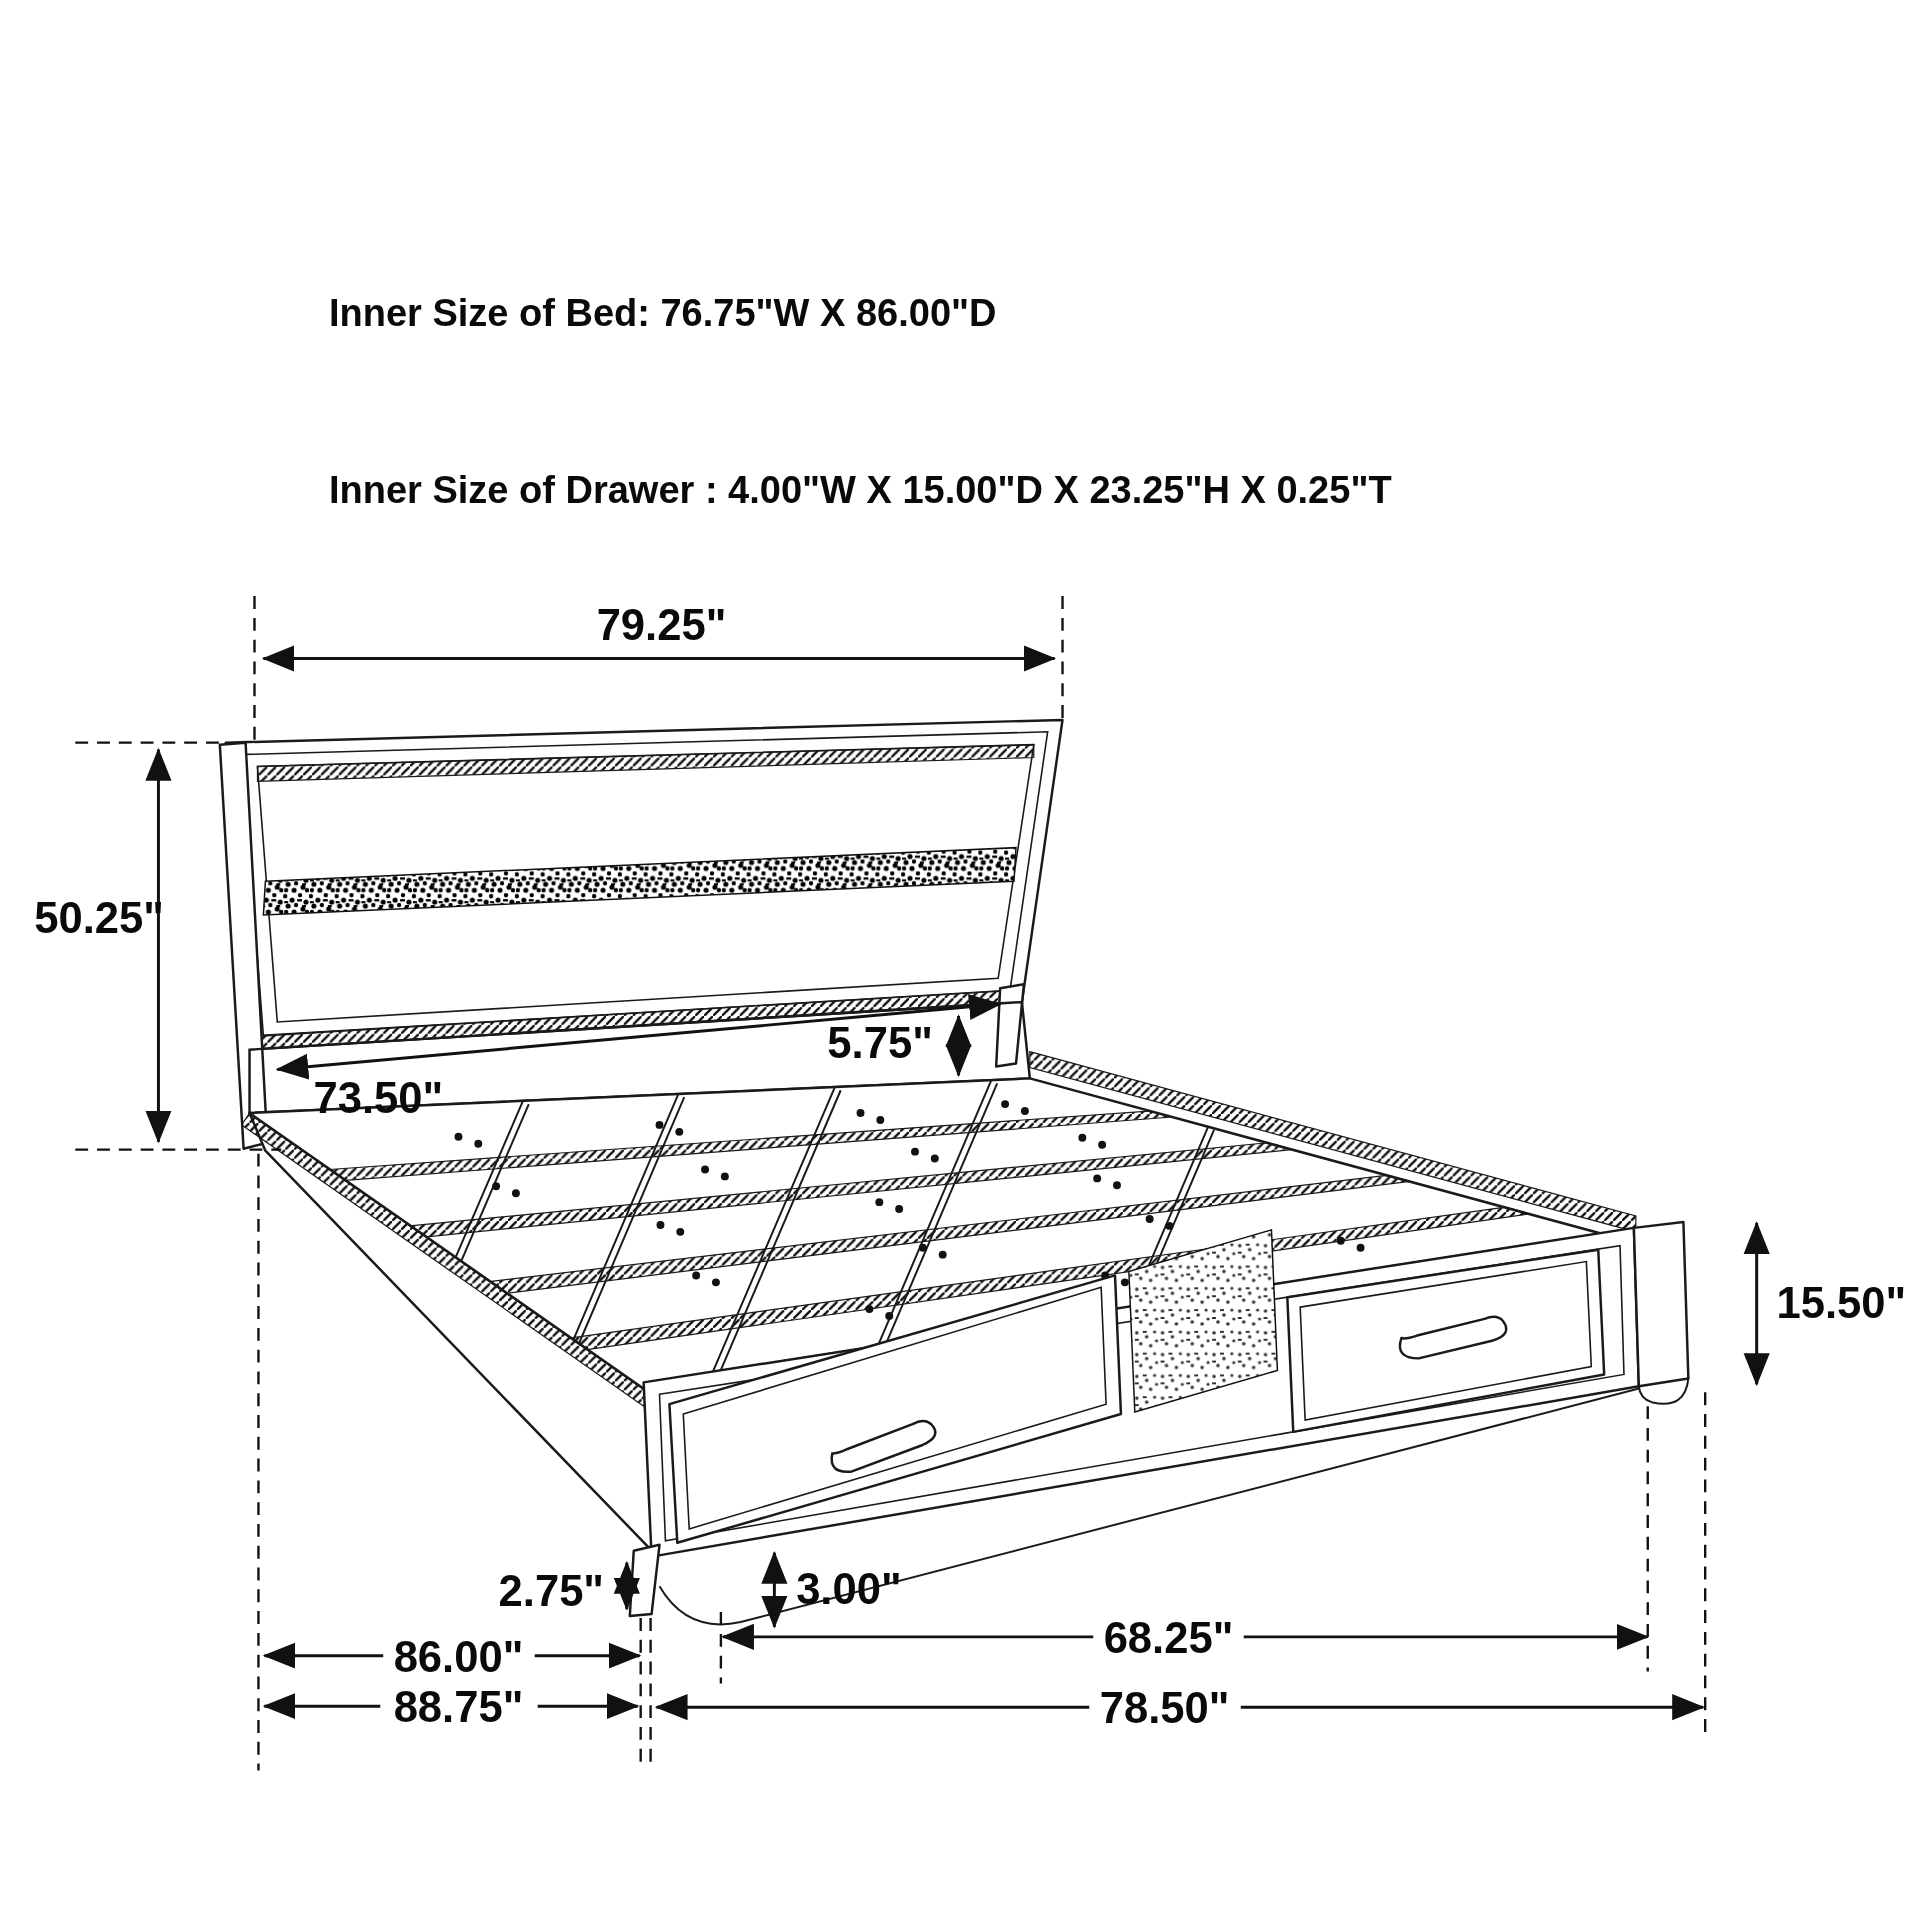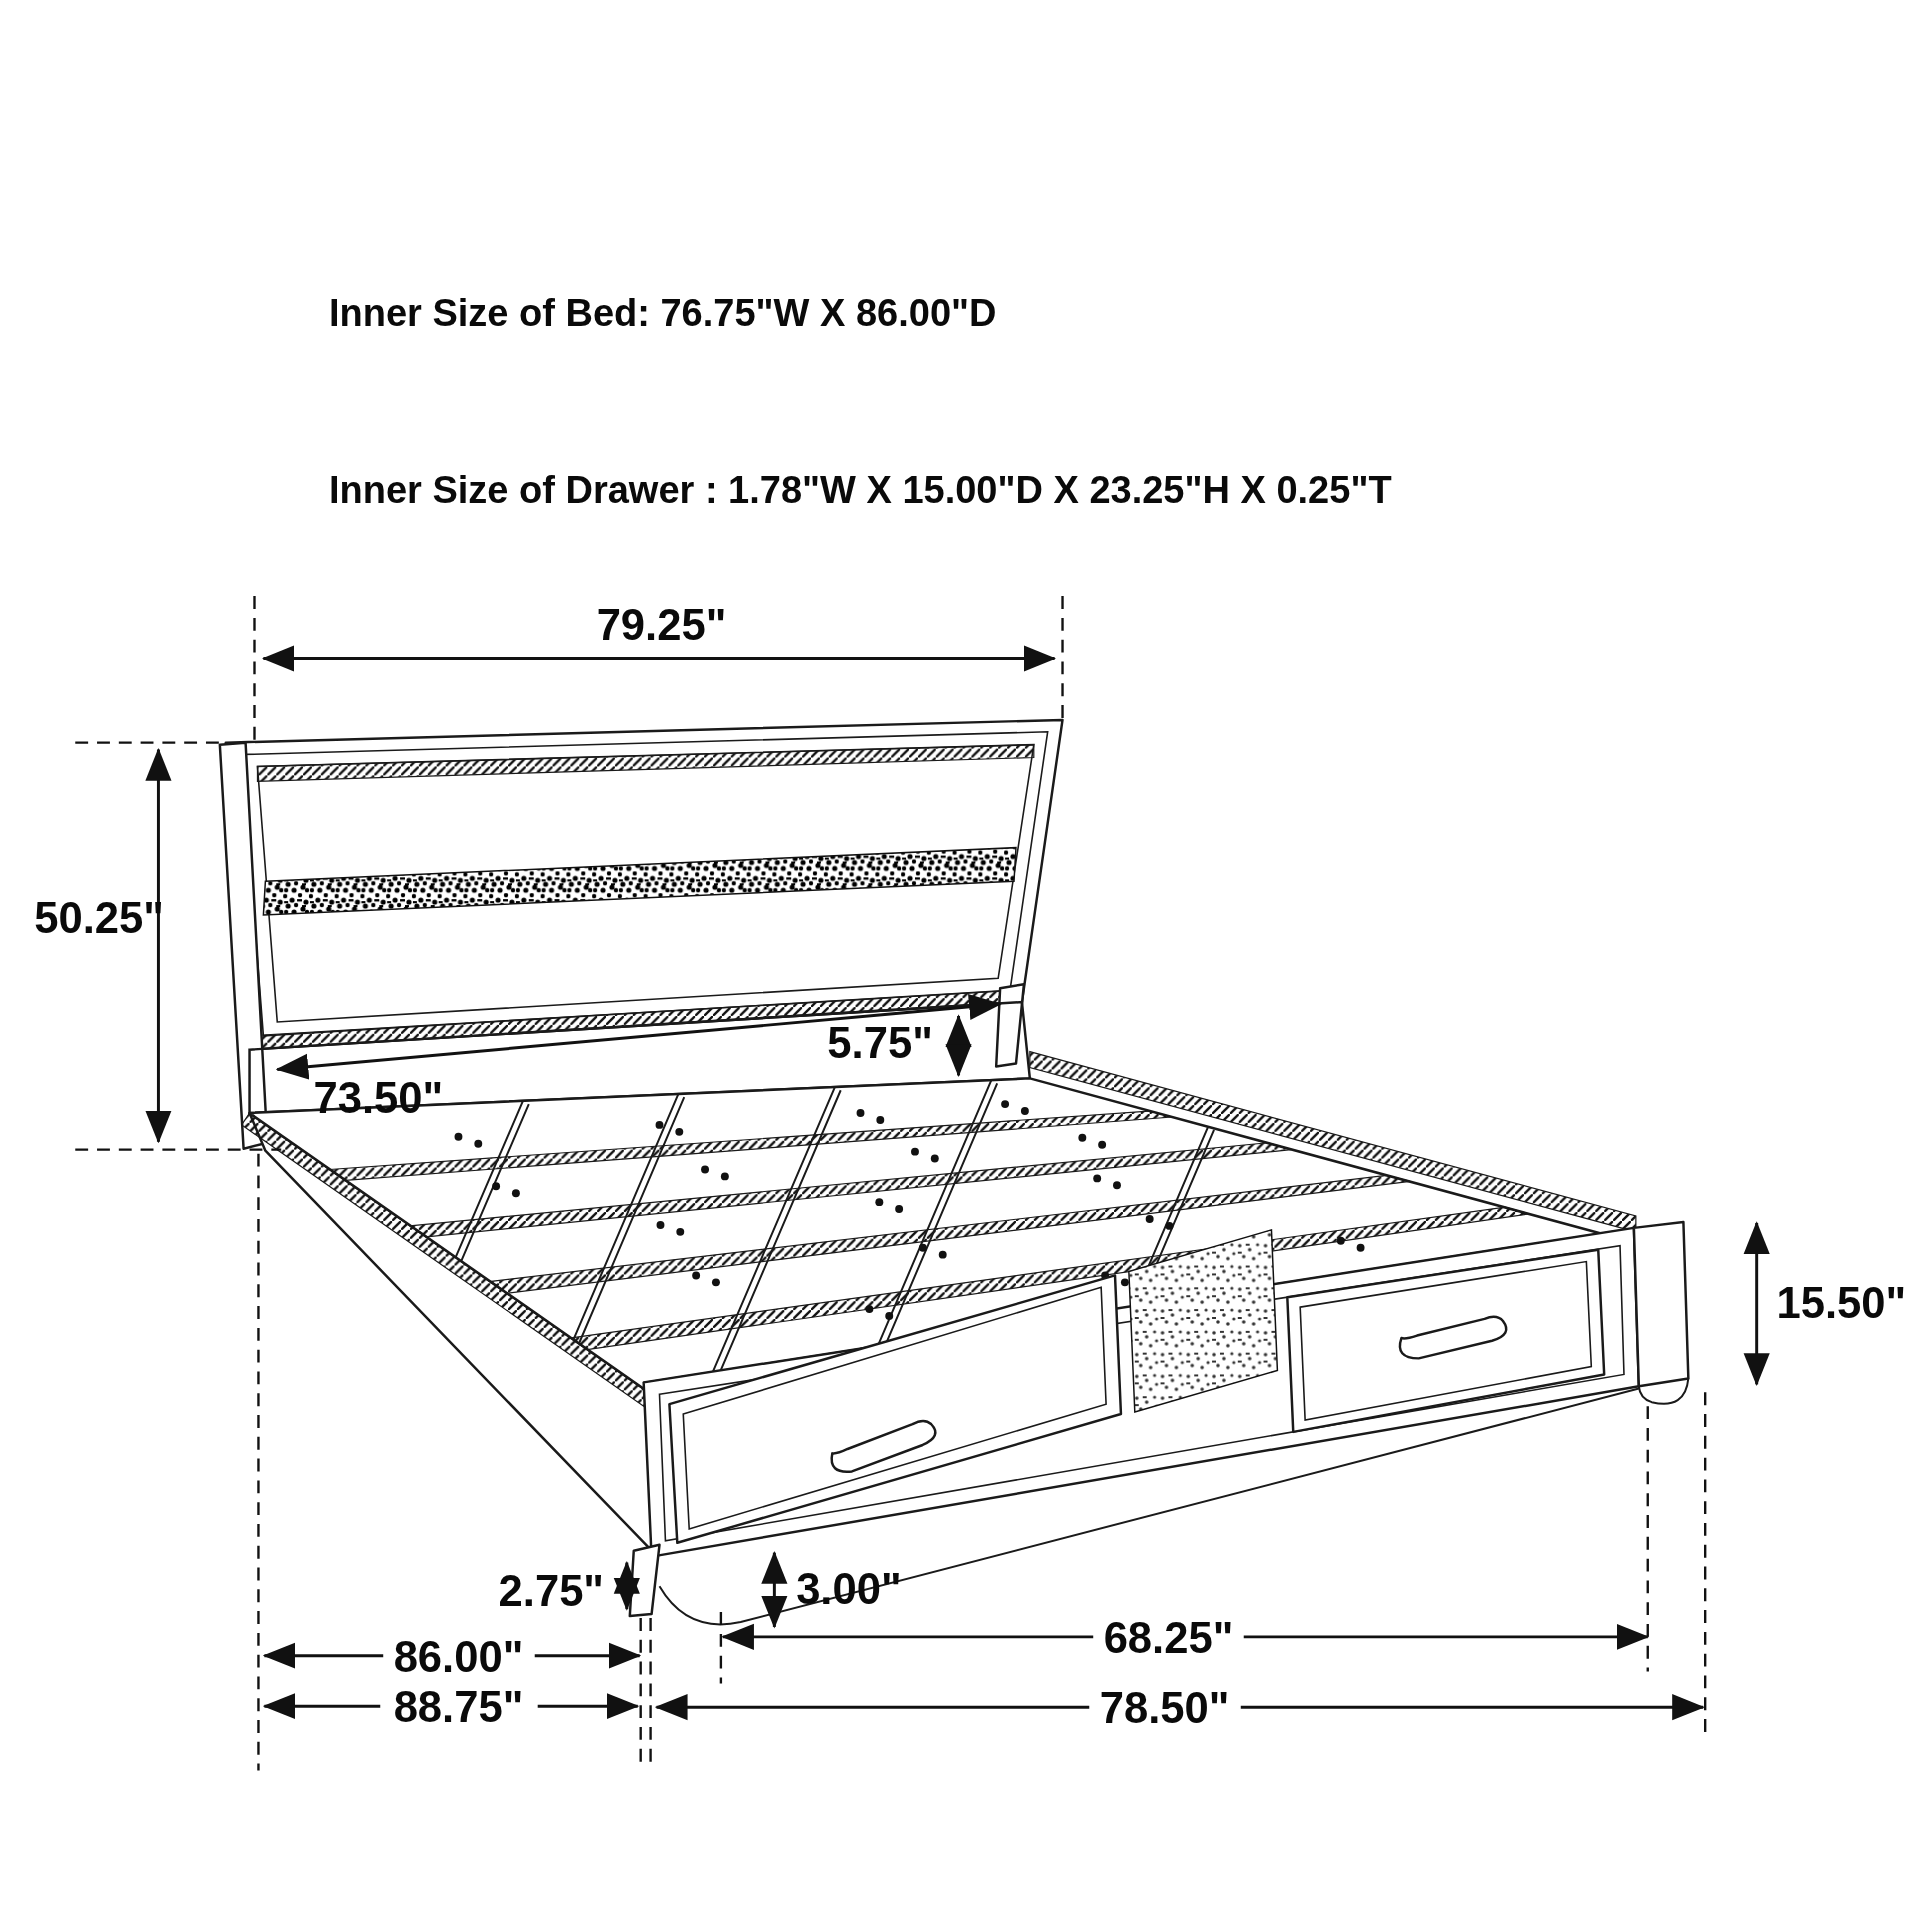--- a/index.html
+++ b/index.html
@@ -17,21 +17,21 @@
   .dim{stroke:#111;fill:none;stroke-width:3;}
   .dash{stroke:#111;fill:none;stroke-width:2.4;stroke-dasharray:13 9;}
 </style>
 </head>
 <body>
 
 <div class="canvas">
 
   <div class="titleblock">
     <div>Inner Size of Bed: 76.75"W X 86.00"D</div>
-    <div>Inner Size of Drawer : 1.78"W X 15.00"D X 23.25"H X 0.25"T</div>
+    <div>Inner Size of Drawer : 4.00"W X 15.00"D X 23.25"H X 0.25"T</div>
   </div>
 
   <svg width="1927" height="1927" viewBox="0 0 1946 1946">
     <defs>
       <marker id="ahE" viewBox="0 0 10 8" refX="9.5" refY="4" markerWidth="11" markerHeight="9" orient="auto">
         <path d="M0,0 L10,4 L0,8 Z" fill="#111"></path>
       </marker>
       <marker id="ahS" viewBox="0 0 10 8" refX="9.5" refY="4" markerWidth="11" markerHeight="9" orient="auto-start-reverse">
         <path d="M0,0 L10,4 L0,8 Z" fill="#111"></path>
       </marker>

